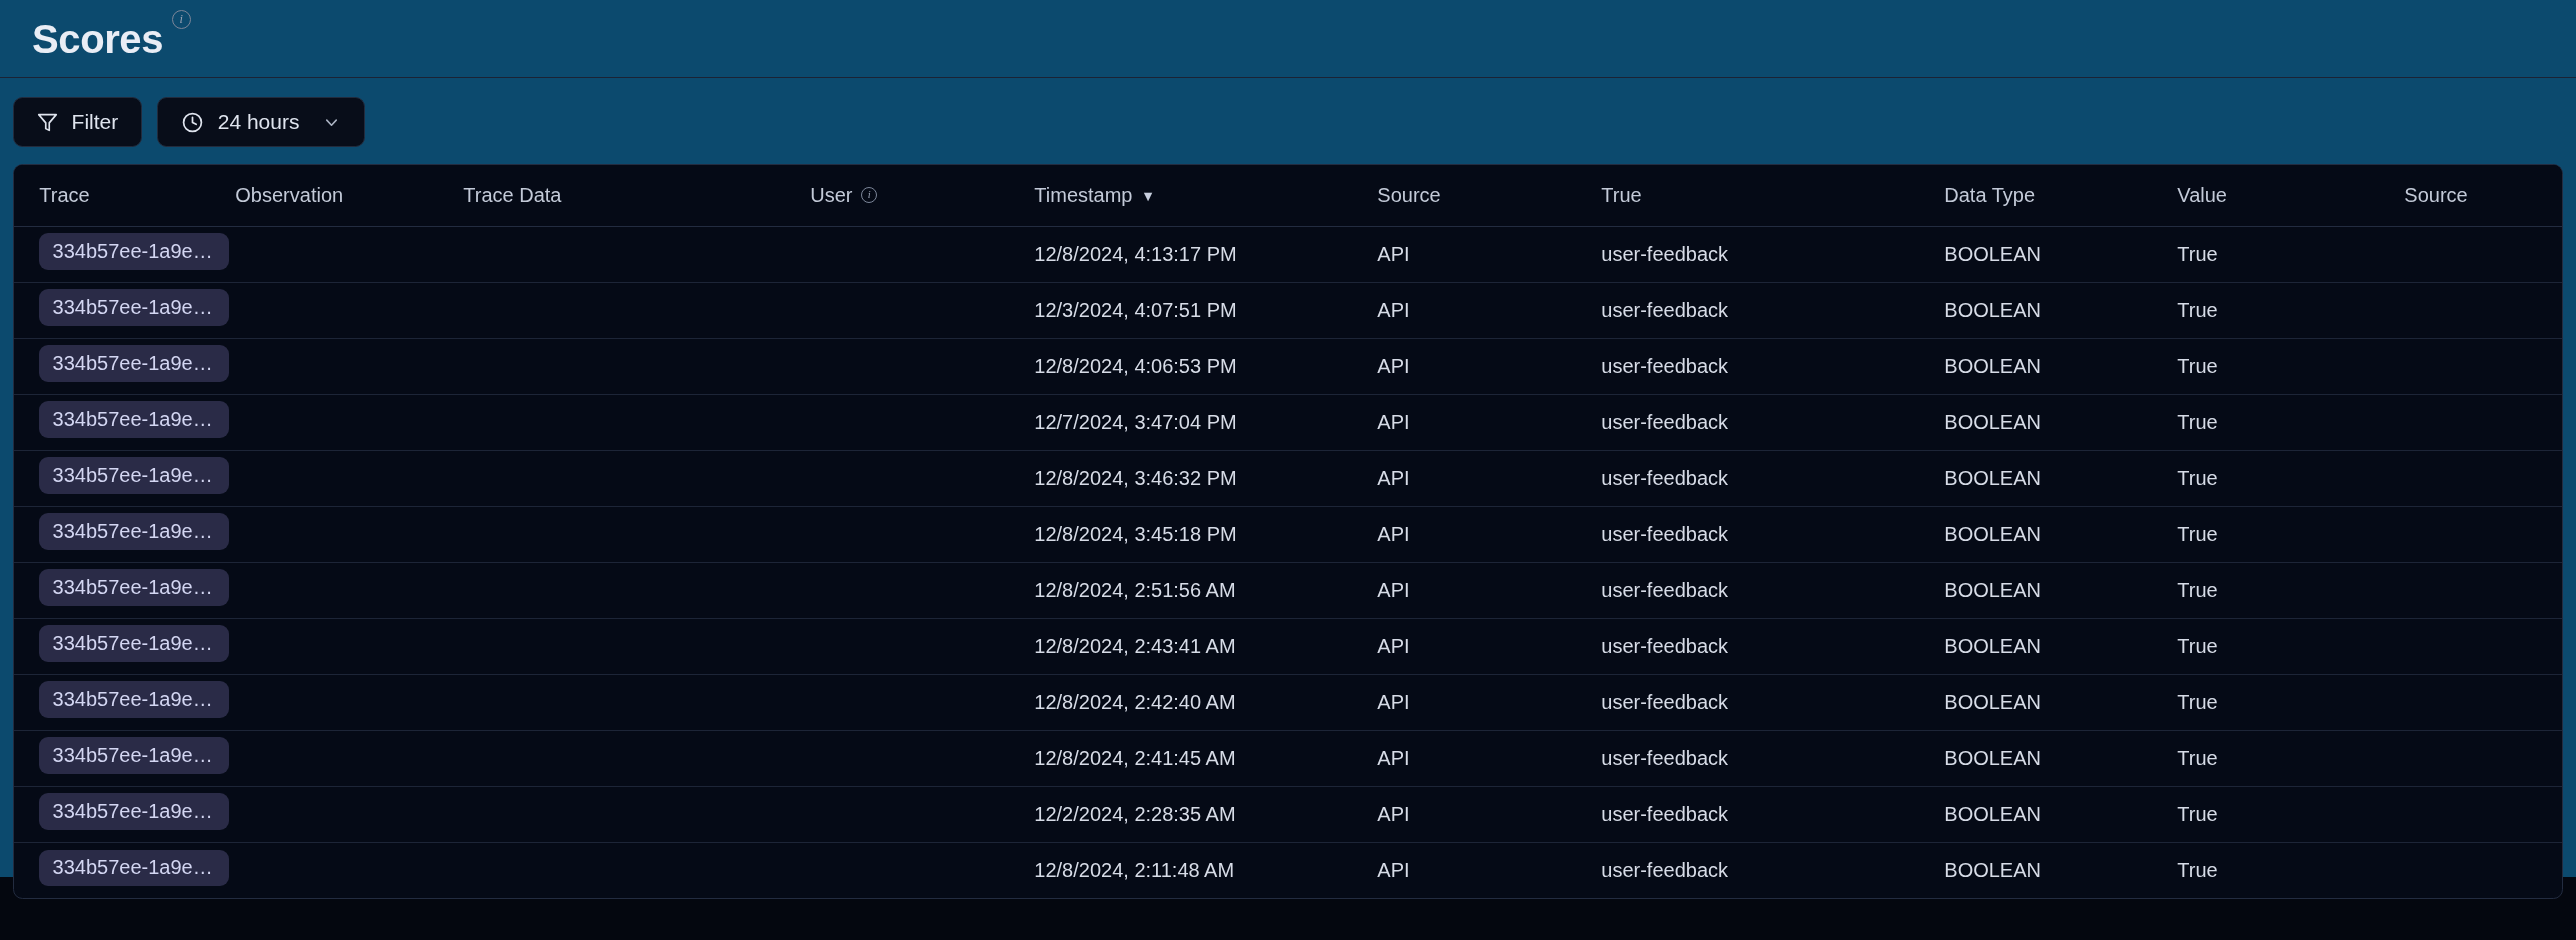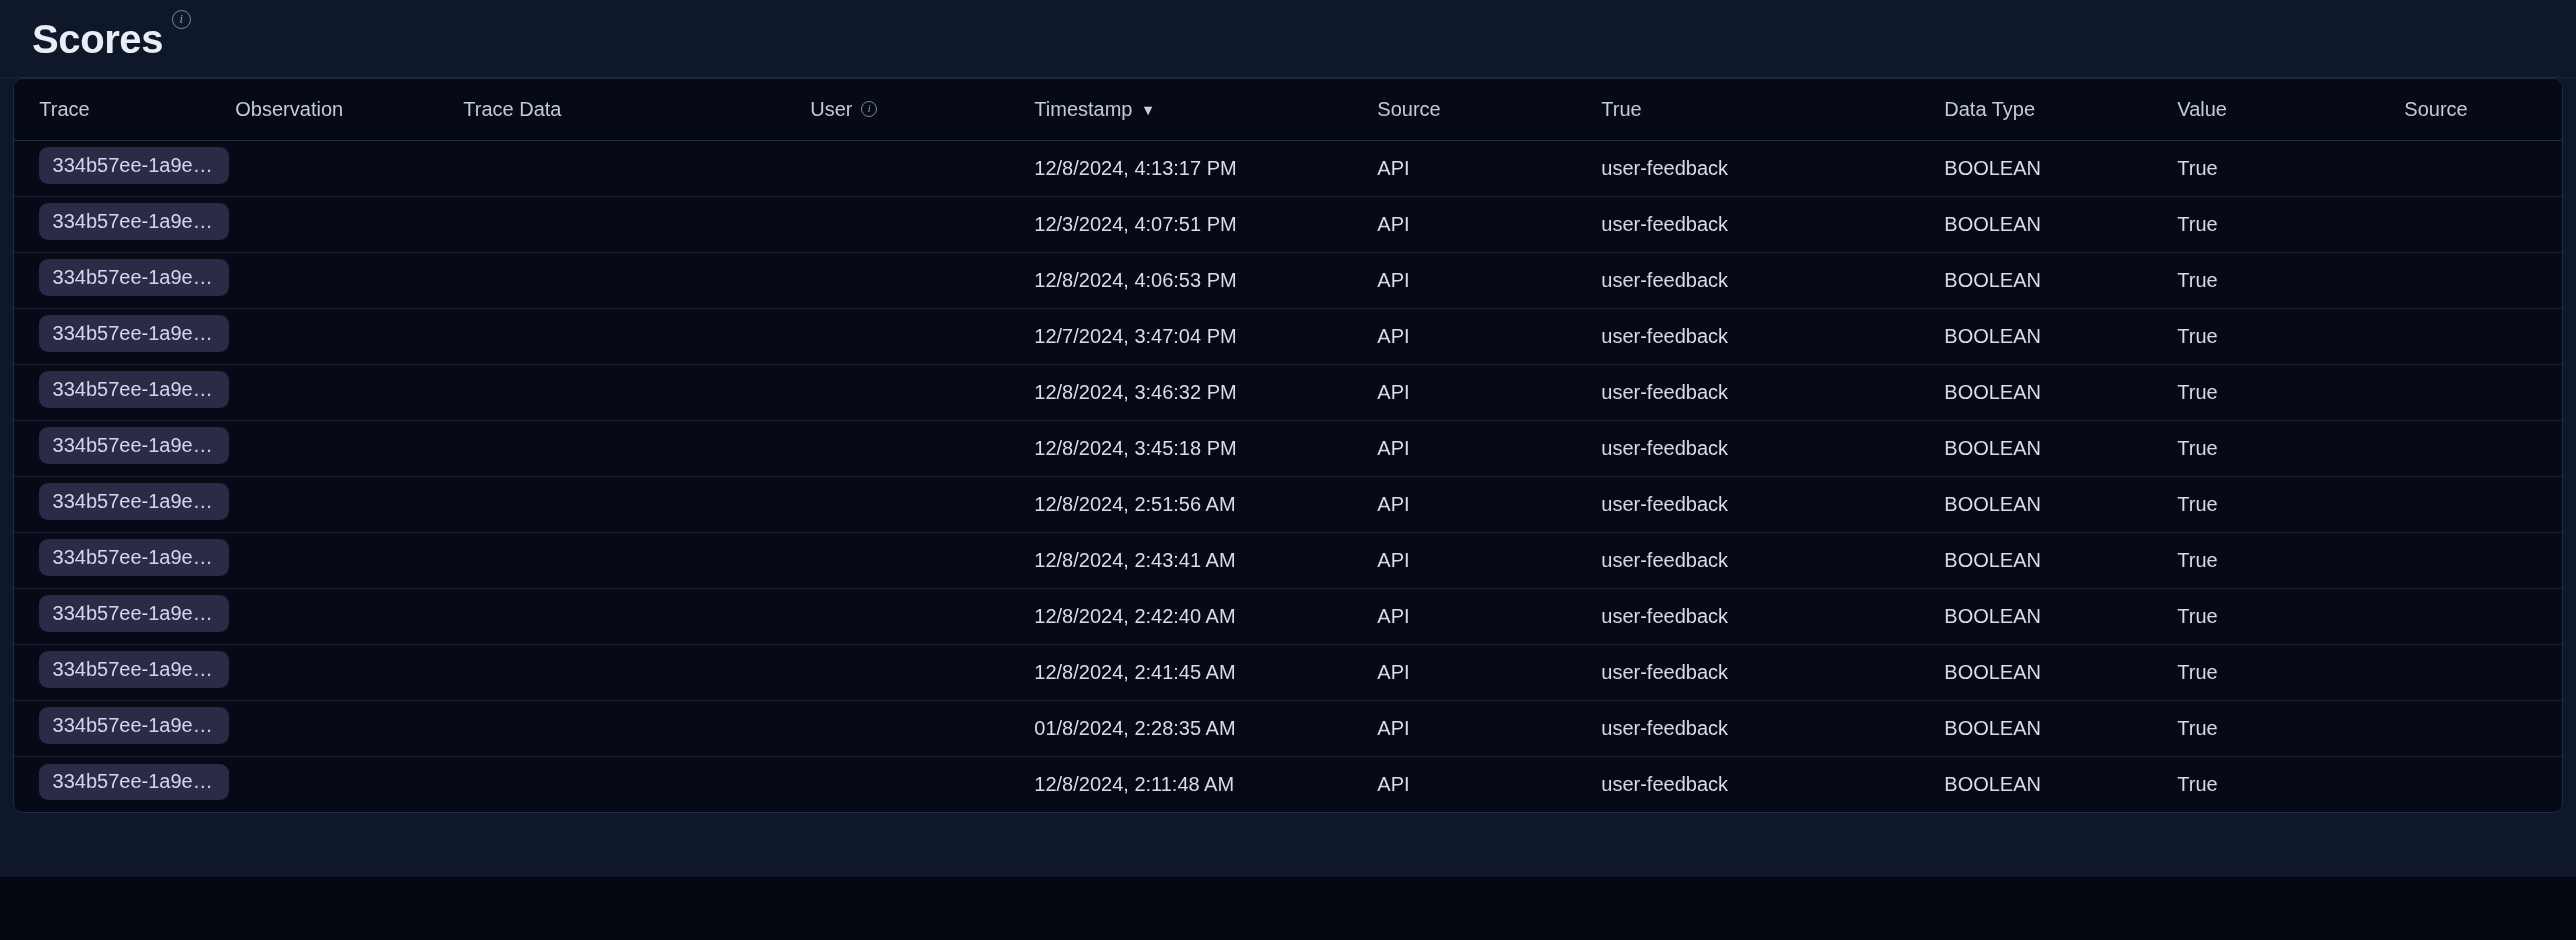--- a/index.html
+++ b/index.html
@@ -9,21 +9,21 @@
     height: 941px;
     background: #04070f;
     font-family: "Liberation Sans", sans-serif;
     overflow: hidden;
   }
 
   .page {
     position: relative;
     width: 2576px;
     height: 877px;
-    background: #0f172a;
+    background: #0c4a6e;
   }
 
   
   .page-header {
     height: 78px;
     display: flex;
     align-items: center;
     padding: 0 32px;
     border-bottom: 1px solid #1b2335;
   }
@@ -168,20 +168,45 @@
 
 <div class="page">
 
   <div class="page-header">
     <span class="page-title">Scores</span>
     <span class="title-info-icon">
       <span class="info-circle">i</span>
     </span>
   </div>
 
+  <div class="toolbar">
+    <button class="btn">
+      <span>
+        <svg class="icon" width="21" height="21" viewBox="0 0 24 24" fill="none" stroke="#dfe4ee" stroke-width="1.9" stroke-linecap="round" stroke-linejoin="round">
+          <polygon points="22 3 2 3 10 12.46 10 19 14 21 14 12.46 22 3"></polygon>
+        </svg>
+      </span>
+      <span>Filter</span>
+    </button>
+
+    <button class="btn">
+      <span>
+        <svg class="icon" width="23" height="23" viewBox="0 0 24 24" fill="none" stroke="#dfe4ee" stroke-width="1.8" stroke-linecap="round" stroke-linejoin="round">
+          <circle cx="12" cy="12" r="9.3"></circle>
+          <polyline points="12 6.6 12 12 15.8 13.9"></polyline>
+        </svg>
+      </span>
+      <span>24 hours</span>
+      <span class="chev">
+        <svg class="icon" width="19" height="19" viewBox="0 0 24 24" fill="none" stroke="#aab2c2" stroke-width="2" stroke-linecap="round" stroke-linejoin="round">
+          <polyline points="6 9 12 15.5 18 9"></polyline>
+        </svg>
+      </span>
+    </button>
+  </div>
 
   <div class="table-wrap">
     <table>
       <colgroup>
         <col class="c-trace">
           <col class="c-observation">
           <col class="c-tracename">
         <col class="c-user">
           <col class="c-timestamp">
           <col class="c-source">
@@ -365,21 +390,21 @@
             <td><span>user-feedback</span></td>
             <td><span>BOOLEAN</span></td>
             <td><span>True</span></td>
             <td><span></span></td>
           </tr>
           <tr>
             <td class="pad-l"><span class="trace-chip">334b57ee-1a9e-...</span></td>
             <td><span></span></td>
             <td><span></span></td>
             <td><span></span></td>
-            <td><span>01/8/2024, 2:28:35 AM</span></td>
+            <td><span>12/2/2024, 2:28:35 AM</span></td>
             <td><span>API</span></td>
             <td><span>user-feedback</span></td>
             <td><span>BOOLEAN</span></td>
             <td><span>True</span></td>
             <td><span></span></td>
           </tr>
           <tr>
             <td class="pad-l"><span class="trace-chip">334b57ee-1a9e-...</span></td>
             <td><span></span></td>
             <td><span></span></td>

